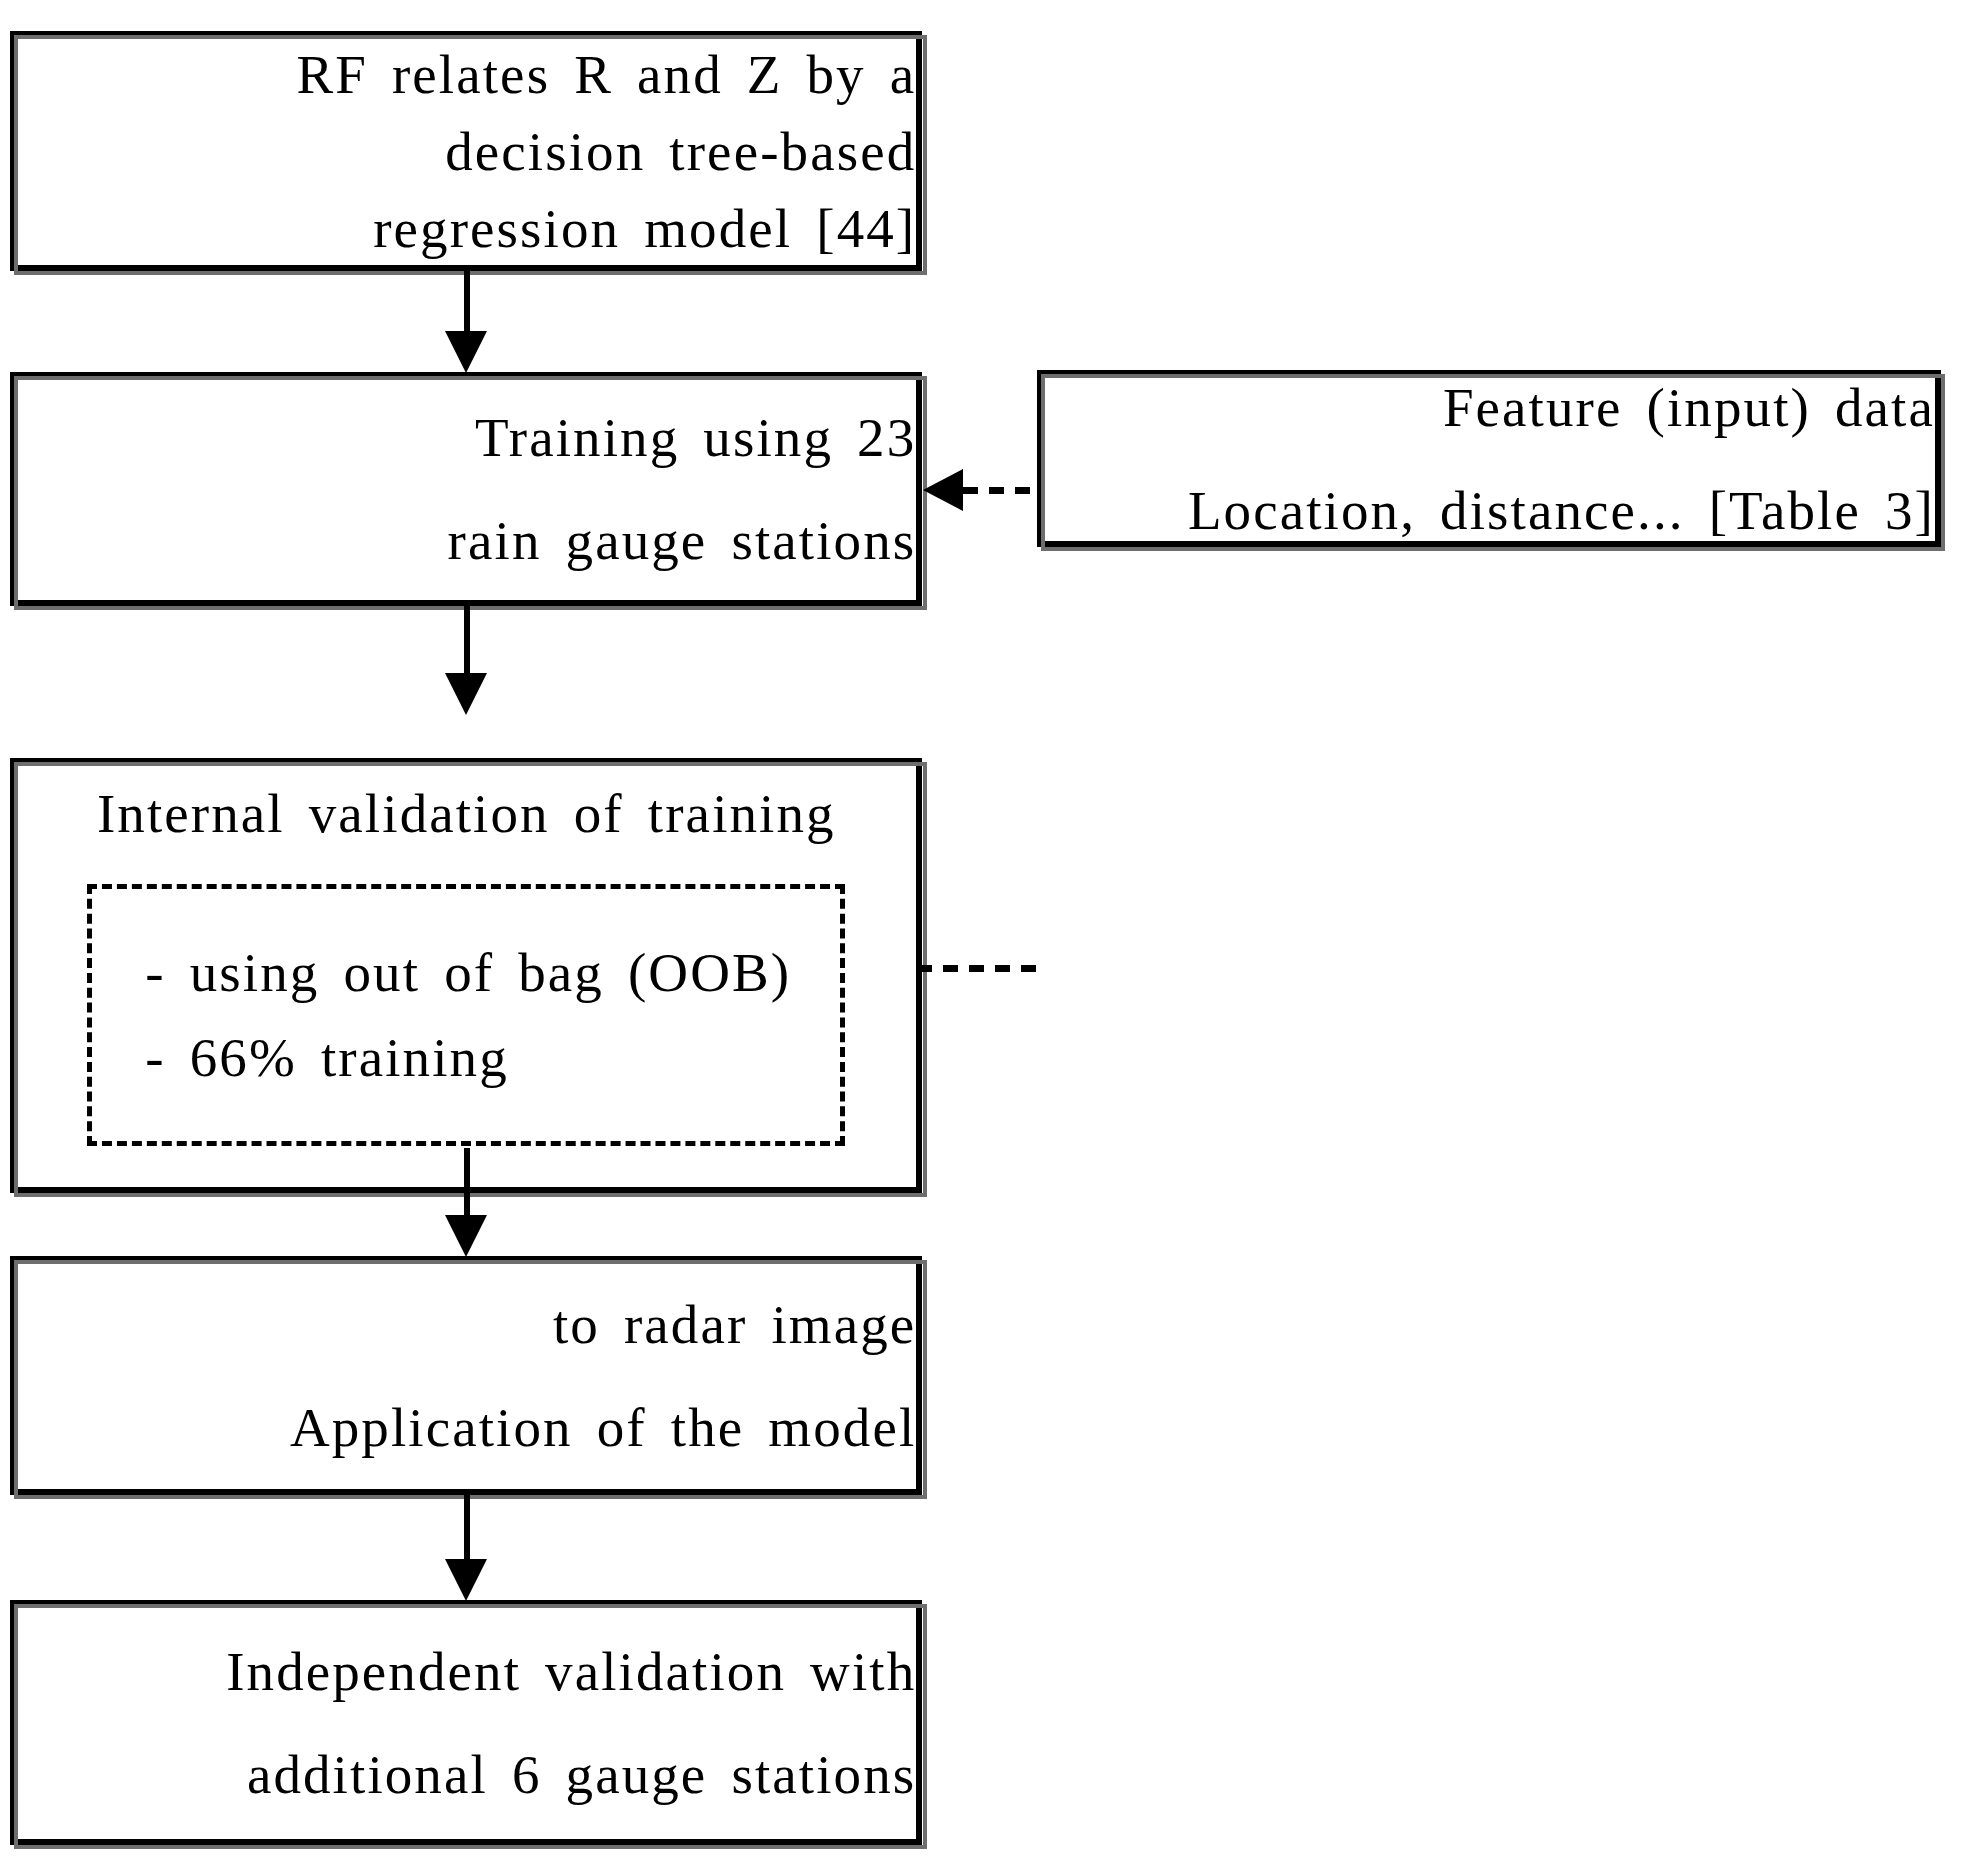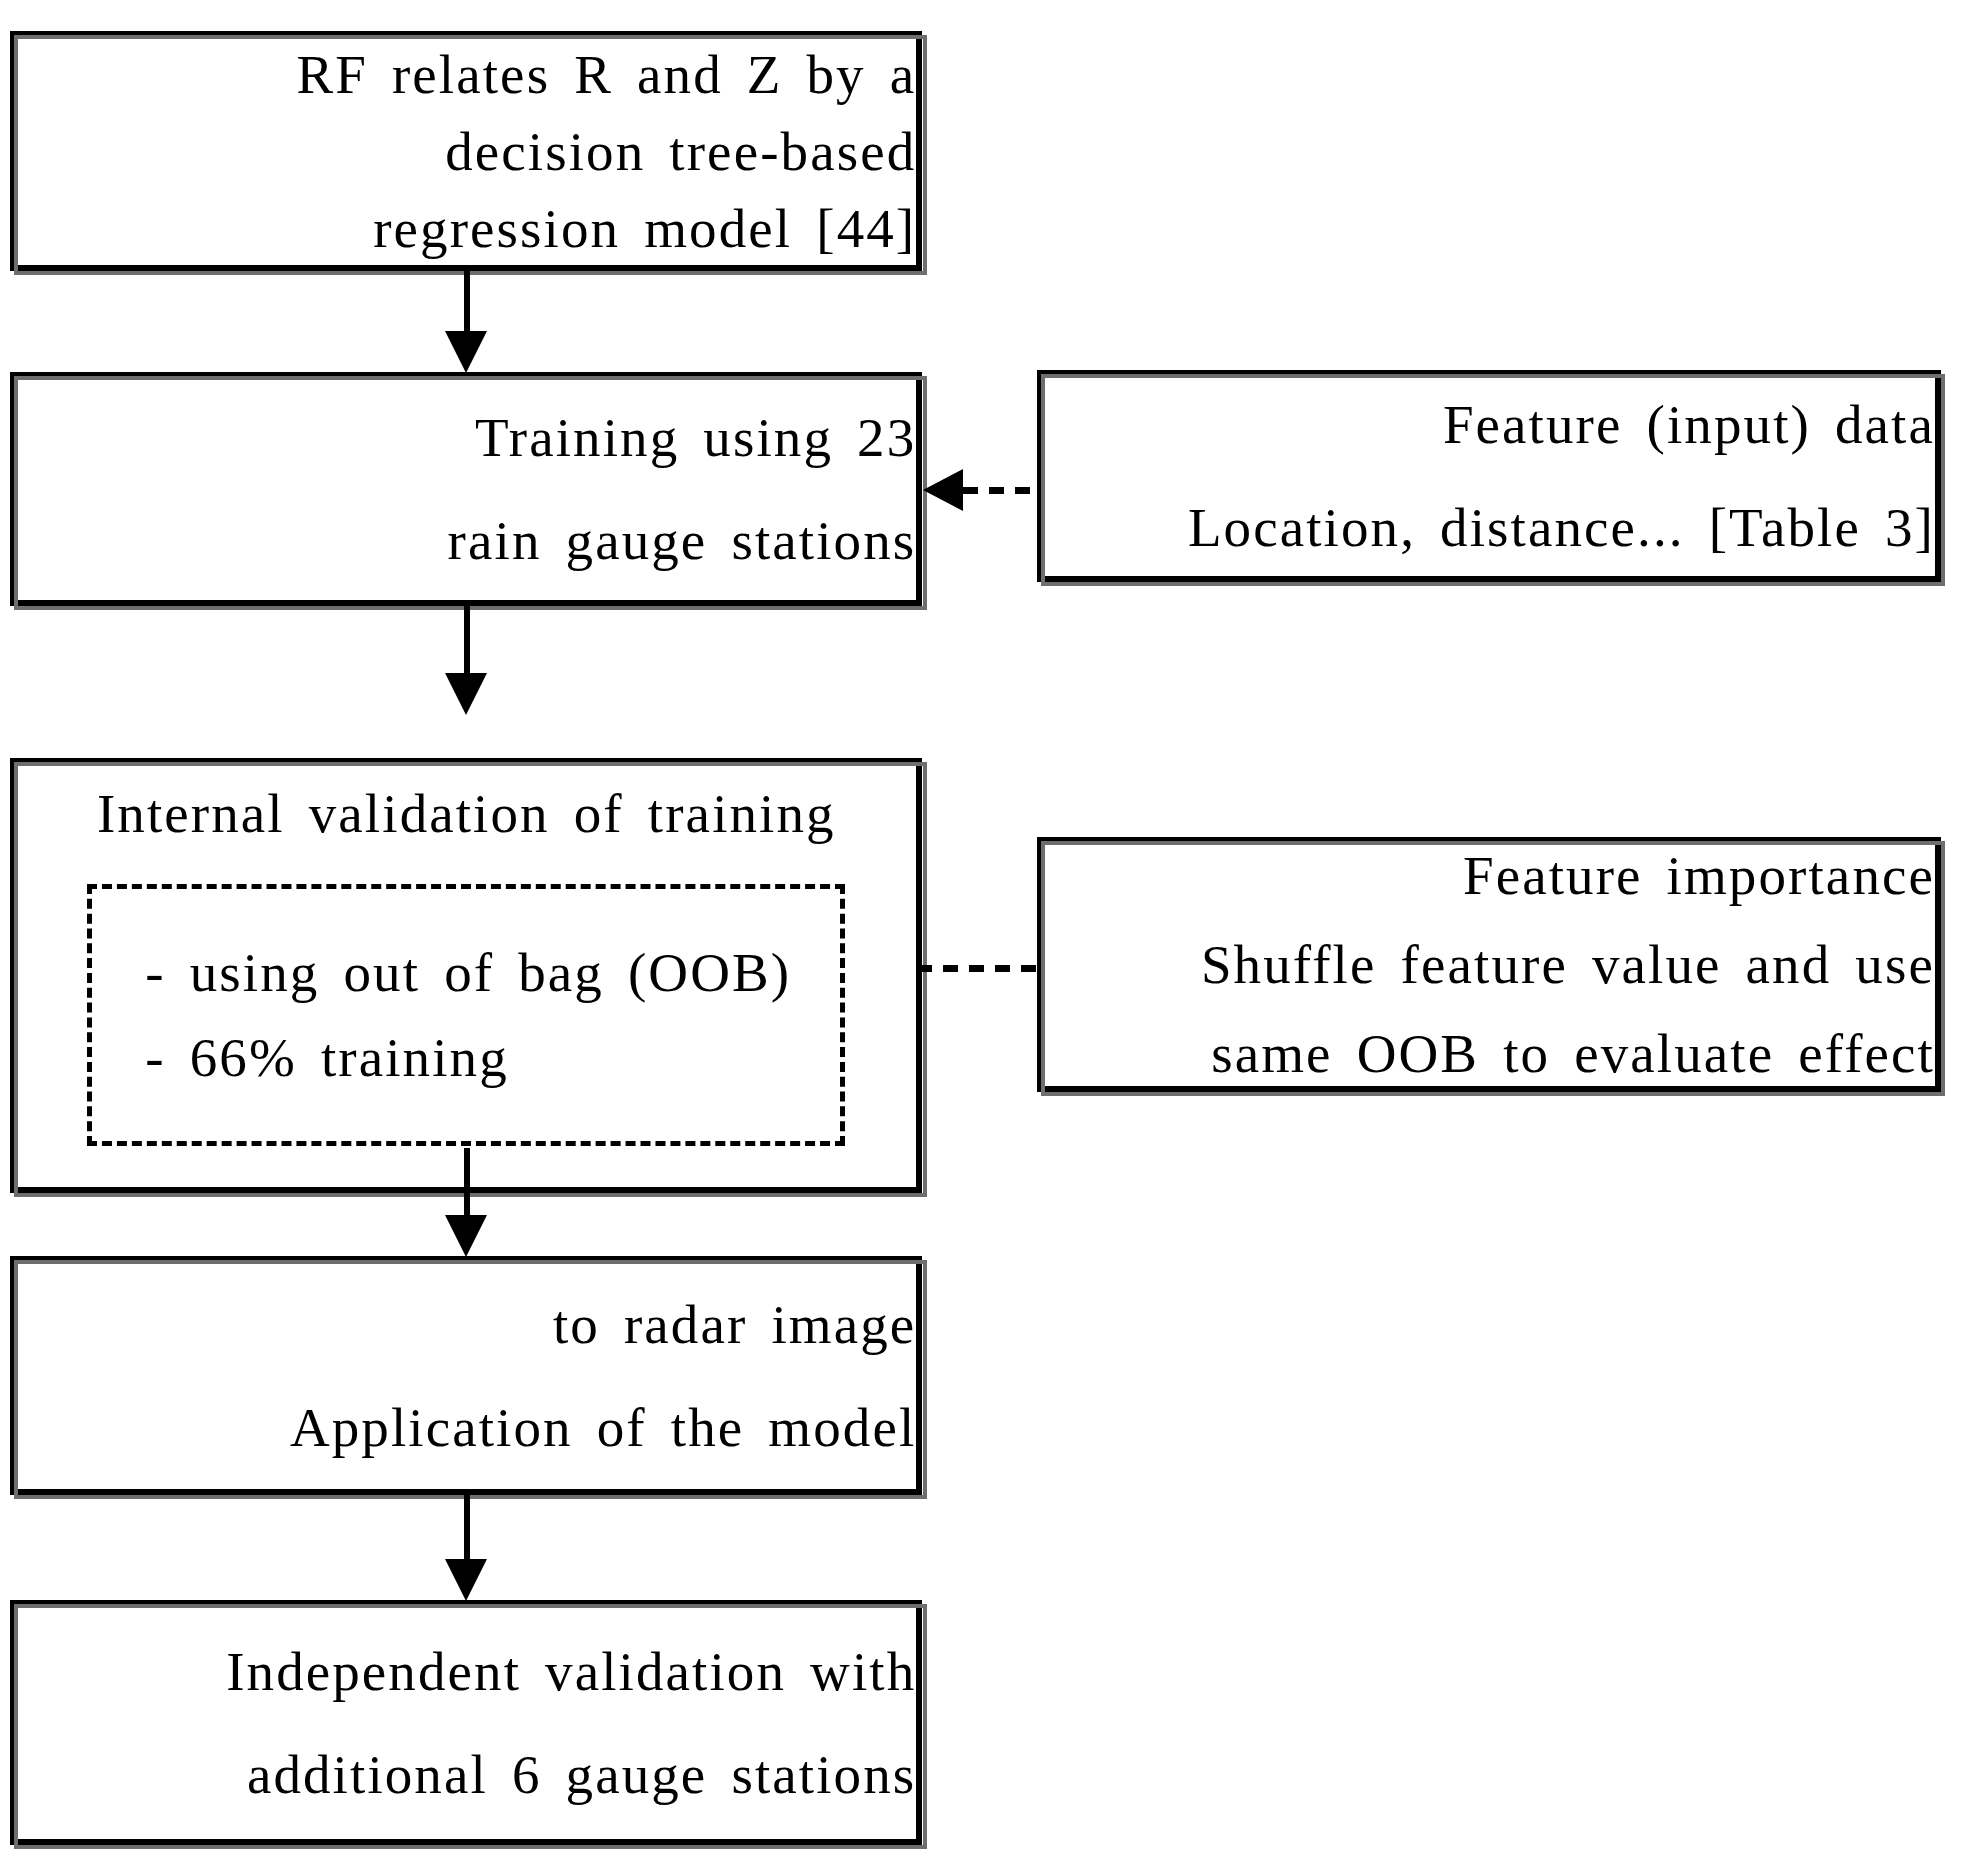--- a/index.html
+++ b/index.html
@@ -95,21 +95,21 @@
     <div class="head-down" style="left:445px;top:331px;"></div>
   </div>
 
   <div class="box" style="left:10.3px;top:372px;width:912px;height:234px;">
     <div class="txt">
       <div class="line">Training using 23</div>
       <div class="line">rain gauge stations</div>
     </div>
   </div>
 
-  <div class="box" style="left:1037px;top:370px;width:904px;height:212px;">
+  <div class="box" style="left:1037px;top:370px;width:904px;height:177px;">
     <div class="txt">
       <div class="line">Feature (input) data</div>
       <div class="line">Location, distance... [Table 3]</div>
     </div>
   </div>
 
   <div>
     <div class="dash-h" style="left:963px;top:487px;width:77px;"></div>
     <div class="head-left" style="left:923px;top:469px;"></div>
   </div>
@@ -122,27 +122,20 @@
   <div class="box" style="left:10.3px;top:714px;width:912px;height:435px;margin-top:44px;">
     <div class="col">
       <div class="line" style="line-height:77px;">Internal validation of training</div>
       <div class="dashed-panel">
         <div class="line">- using out of bag (OOB)</div>
         <div class="line">- 66%  training</div>
       </div>
     </div>
   </div>
 
-  <div class="box" style="left:1037px;top:837px;width:904px;height:255px;">
-    <div class="txt">
-      <div class="line" style="line-height:89px;">Feature importance</div>
-      <div class="line" style="line-height:89px;">Shuffle feature value and use</div>
-      <div class="line" style="line-height:89px;">same OOB to evaluate effect</div>
-    </div>
-  </div>
 
   <div class="dash-h" style="left:917px;top:965px;width:123px;"></div>
 
   <div>
     <div class="shaft-v" style="left:464px;top:1148px;height:69px;"></div>
     <div class="head-down" style="left:445px;top:1215px;"></div>
   </div>
 
   <div class="box" style="left:10.3px;top:1256px;width:912px;height:239px;">
     <div class="txt">

